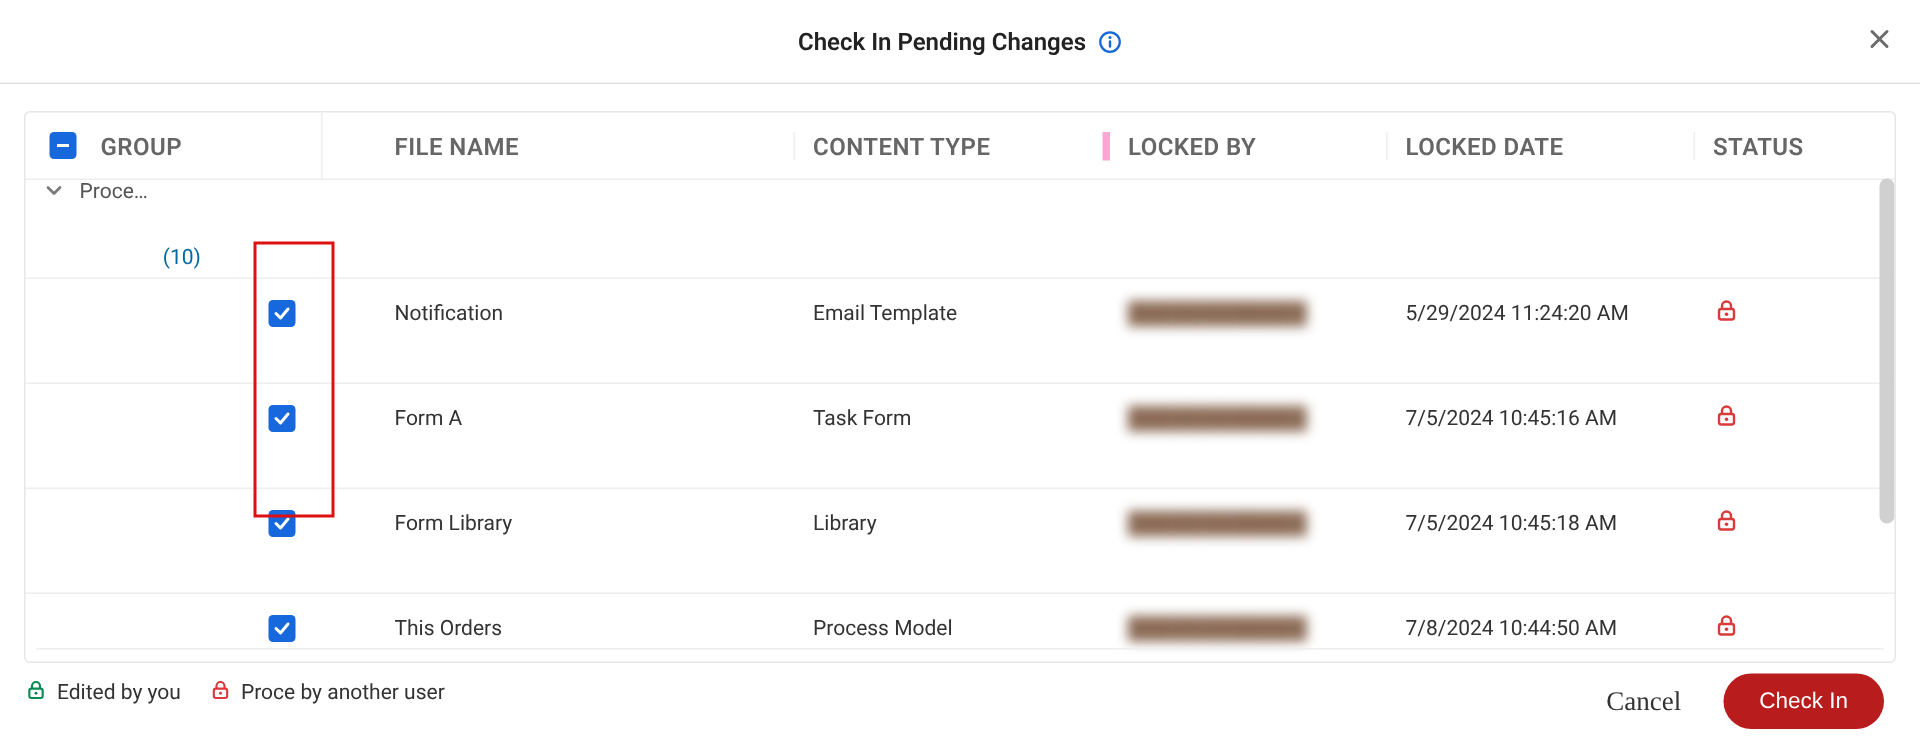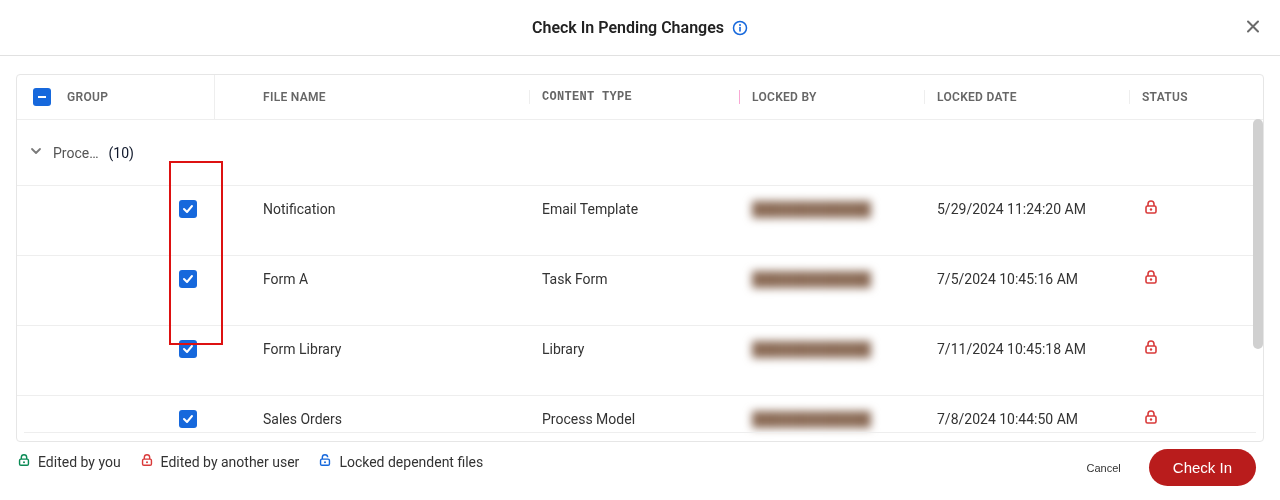--- a/index.html
+++ b/index.html
@@ -46,47 +46,47 @@
   .table-wrap {
     border: 1px solid #e6e6e6;
     border-radius: 4px;
     position: relative;
     overflow: hidden;
   }
   .thead {
     display: flex;
     align-items: center;
     height: 44px;
-    font-size: 12px;
+    font-size: 16px;
     letter-spacing: 0.3px;
     color: #666;
     font-weight: 600;
   }
   .col-check { width: 50px; display:flex; align-items:center; justify-content:center; }
   .col-group { width: 148px; padding-left: 0; border-right: 1px solid #eee; display:flex; align-items:center; height:100%; }
   .col-file  { width: 315px; padding-left: 48px; border-right: 1px solid transparent; }
   .thead .col-file { border-right-color: #eee; padding-left:48px; }
   .col-type  { width: 210px; padding-left: 12px; }
-  .thead .col-type { border-right:1px solid #f9a8d4;font-family:Liberation Mono, monospace; }
+  .thead .col-type { border-right:5px solid #f9a8d4; }
   .col-locked{ width: 185px; padding-left: 12px; }
   .thead .col-locked { border-right:1px solid #eee; }
   .col-date  { width: 205px; padding-left: 12px; }
   .thead .col-date { border-right:1px solid #eee; }
   .col-status{ width: 120px; padding-left: 12px; }
   .group-row {
     display:flex;
-    align-items:flex-end;
+    align-items:flex-start;
     height: 42px;
     border-top: 1px solid #eee;
     padding-left: 12px;
     color: #555;
   }
   .chevron { color:#7a7a7a; margin-right:10px; }
   .group-label { margin-right: 10px; max-width: 60px; overflow:hidden; text-overflow:ellipsis; white-space:nowrap; }
-  .group-count { color:#0f172a; }
+  .group-count { color:#0369a1;margin-top:44px; }
   .data-row {
     display:flex;
     align-items:center;
     height: 46px;
     border-top:1px solid #eee;
     position: relative;
     margin-top: 24px;
   }
   .row-check-pad { width: 50px; }
   .row-check-cell { width: 148px; display:flex; align-items:center; justify-content:flex-end; padding-right:18px; height:100%; }
@@ -132,21 +132,21 @@
     right: 24px;
     left: 24px;
     display:flex;
     justify-content:flex-end;
     align-items:center;
     gap: 18px;
     border-top: 1px solid #eee;
     padding-top: 16px;
   }
   .btn-cancel {
-    background:none; border:none; font-size:11px; color:#333; cursor:pointer; padding:8px 10px;
+    background:none; border:none; font-size:18px; color:#333; cursor:pointer; padding:8px 10px;font-family:Liberation Serif, serif;
   }
   .btn-primary {
     background:#b91c1c; color:#fff; border:none; border-radius: 20px; padding: 10px 24px; font-size:15px; cursor:pointer; font-weight:500;
   }
   .thead .col-check { height:100%; }
 </style>
 </head>
 <body>
 
 <div class="modal-header">
@@ -249,42 +249,42 @@
       <div class="row-check-cell">
         <span class="checkbox checked">
           <svg width="12" height="12" viewBox="0 0 12 12">
               <path d="M2 6 L5 9 L10 3" fill="none" stroke="#fff" stroke-width="2" stroke-linecap="round" stroke-linejoin="round"></path>
             </svg>
         </span>
       </div>
       <div class="col-file">Form Library</div>
       <div class="col-type">Library</div>
       <div class="col-locked"><span class="redact">████████████</span></div>
-      <div class="col-date">7/11/2024 10:45:18 AM</div>
+      <div class="col-date">7/5/2024 10:45:18 AM</div>
       <div class="col-status">
         <span class="lock-icon">
           <svg width="18" height="18" viewBox="0 0 18 18">
               <rect x="4" y="8" width="10" height="7" rx="1.5" fill="none" stroke="#d93a3a" stroke-width="1.6"></rect>
               <path d="M6 8 V6 a3 3 0 0 1 6 0 V8" fill="none" stroke="#d93a3a" stroke-width="1.6"></path>
               <circle cx="9" cy="11.5" r="1.2" fill="#d93a3a"></circle>
             </svg>
         </span>
       </div>
     </div>
 
     <div class="data-row">
       <div class="row-check-pad"></div>
       <div class="row-check-cell">
         <span class="checkbox checked">
           <svg width="12" height="12" viewBox="0 0 12 12">
               <path d="M2 6 L5 9 L10 3" fill="none" stroke="#fff" stroke-width="2" stroke-linecap="round" stroke-linejoin="round"></path>
             </svg>
         </span>
       </div>
-      <div class="col-file">Sales Orders</div>
+      <div class="col-file">This Orders</div>
       <div class="col-type">Process Model</div>
       <div class="col-locked"><span class="redact">████████████</span></div>
       <div class="col-date">7/8/2024 10:44:50 AM</div>
       <div class="col-status">
         <span class="lock-icon">
           <svg width="18" height="18" viewBox="0 0 18 18">
               <rect x="4" y="8" width="10" height="7" rx="1.5" fill="none" stroke="#d93a3a" stroke-width="1.6"></rect>
               <path d="M6 8 V6 a3 3 0 0 1 6 0 V8" fill="none" stroke="#d93a3a" stroke-width="1.6"></path>
               <circle cx="9" cy="11.5" r="1.2" fill="#d93a3a"></circle>
             </svg>
@@ -309,31 +309,21 @@
       <span>Edited by you</span>
     </span>
     <span class="legend-item">
       <span>
         <svg width="16" height="16" viewBox="0 0 18 18">
             <rect x="4" y="8" width="10" height="7" rx="1.5" fill="none" stroke="#d93a3a" stroke-width="1.6"></rect>
             <path d="M6 8 V6 a3 3 0 0 1 6 0 V8" fill="none" stroke="#d93a3a" stroke-width="1.6"></path>
             <circle cx="9" cy="11.5" r="1.1" fill="#d93a3a"></circle>
           </svg>
       </span>
-      <span>Edited by another user</span>
-    </span>
-    <span class="legend-item">
-      <span>
-        <svg width="16" height="16" viewBox="0 0 18 18">
-            <rect x="4" y="8" width="10" height="7" rx="1.5" fill="none" stroke="#1668dc" stroke-width="1.6"></rect>
-            <path d="M6 8 V6 a3 3 0 0 1 6 0" fill="none" stroke="#1668dc" stroke-width="1.6"></path>
-            <circle cx="9" cy="11.5" r="1.1" fill="#1668dc"></circle>
-          </svg>
-      </span>
-      <span>Locked dependent files</span>
+      <span>Proce by another user</span>
     </span>
   </div>
 
 </div>
 
 <div class="footer">
   <button class="btn-cancel">Cancel</button>
   <button class="btn-primary">Check In</button>
 </div>
 

